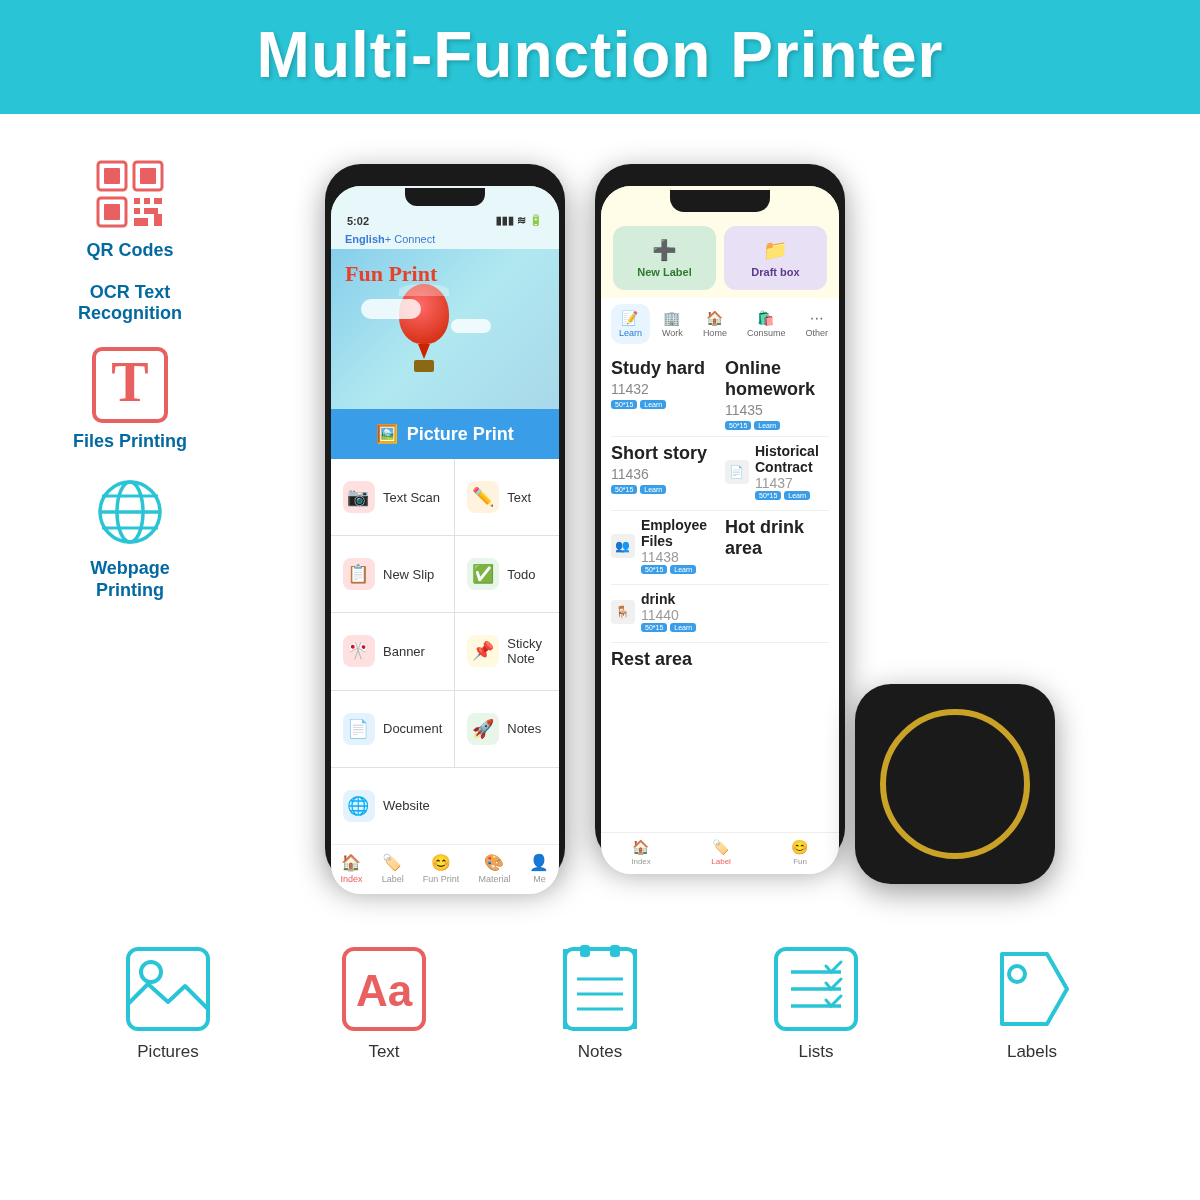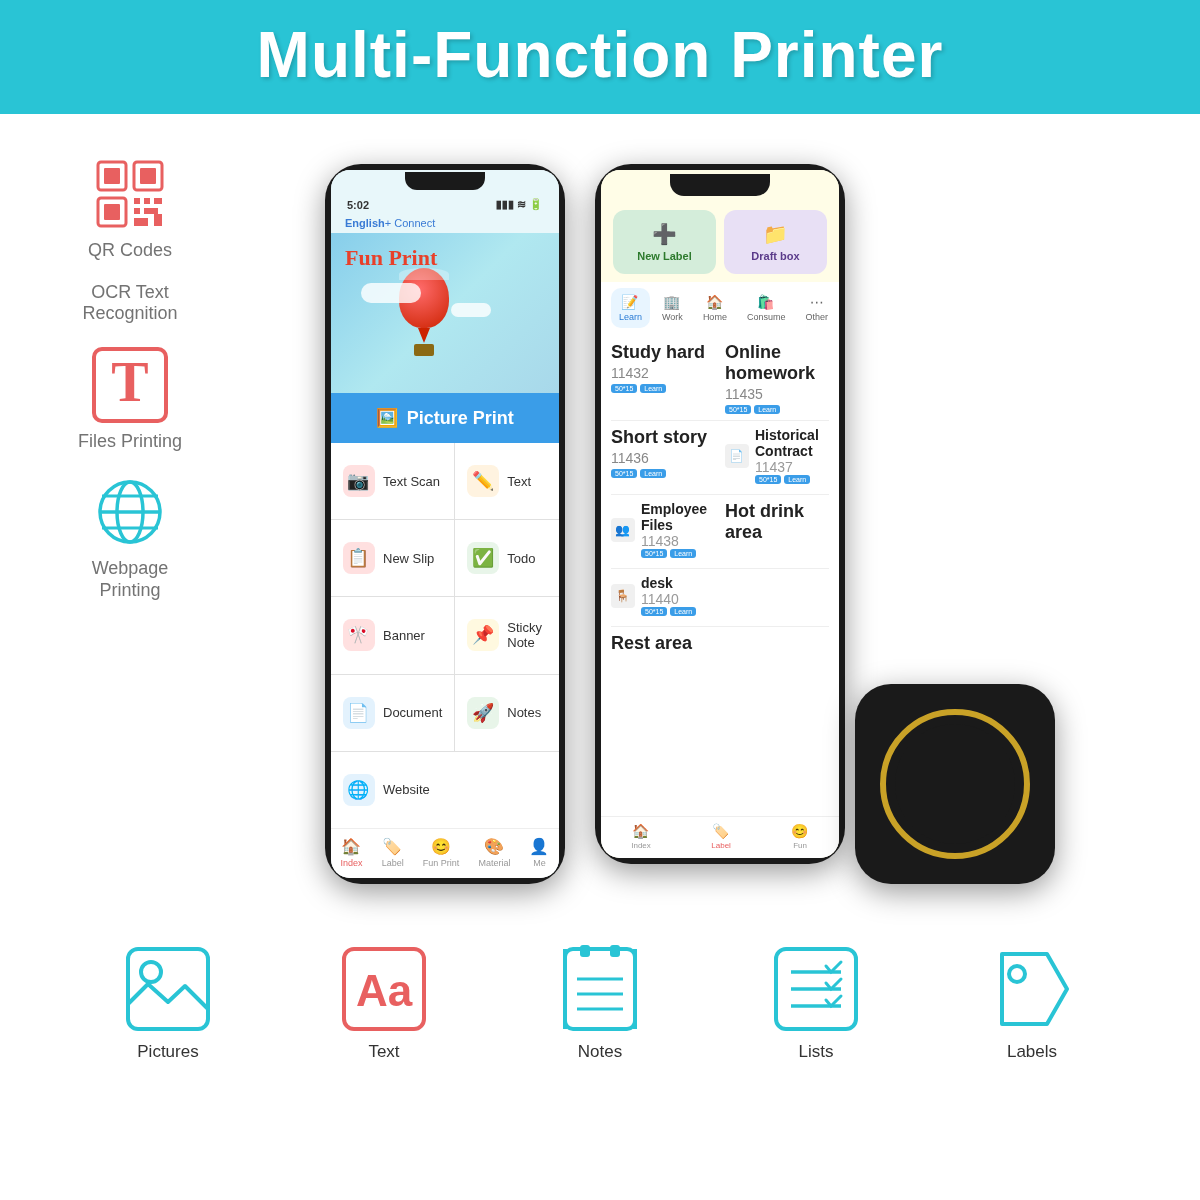--- a/index.html
+++ b/index.html
@@ -44,23 +44,23 @@
       padding-top: 10px;
     }
     .icon-item {
       display: flex;
       flex-direction: column;
       align-items: center;
       gap: 6px;
     }
     .icon-item .icon-label {
       font-size: 18px;
-      color: #737373;
+      color: #0369a1;
       text-align: center;
-      font-weight: 400;
+      font-weight: 700;
       line-height: 1.2;
     }
     .icon-box {
       width: 80px;
       height: 80px;
       display: flex;
       align-items: center;
       justify-content: center;
     }
 
@@ -93,24 +93,25 @@
       width: 240px;
       height: 720px;
       margin-top: 20px;
     }
     .phone2 {
       width: 250px;
       height: 700px;
       margin-top: 20px;
     }
     .phone-screen {
-      border-radius: 19px;
+      border-radius: 30px;
       overflow: hidden;
       height: 100%;
       background: #f0f0f0;
+      margin-top: 16px;
     }
 
     
     .p1-screen {
       background: #e8f7fa;
       height: 100%;
       display: flex;
       flex-direction: column;
     }
     .p1-status {
@@ -735,21 +736,21 @@
                 <div class="p2-label-title">Hot drink area</div>
               </div>
             </div>
             <div class="p2-divider"></div>
 
             <div class="p2-label-row">
               <div class="p2-label-section">
                 <div class="p2-label-item">
                   <div class="p2-label-item-icon">🪑</div>
                   <div class="p2-label-item-info">
-                    <div class="p2-label-item-title">desk</div>
+                    <div class="p2-label-item-title">drink</div>
                     <div class="p2-label-item-sub">11440</div>
                     <div class="p2-tags">
                       <span class="p2-tag">50*15</span>
                       <span class="p2-tag">Learn</span>
                     </div>
                   </div>
                 </div>
               </div>
             </div>
             <div class="p2-divider"></div>

